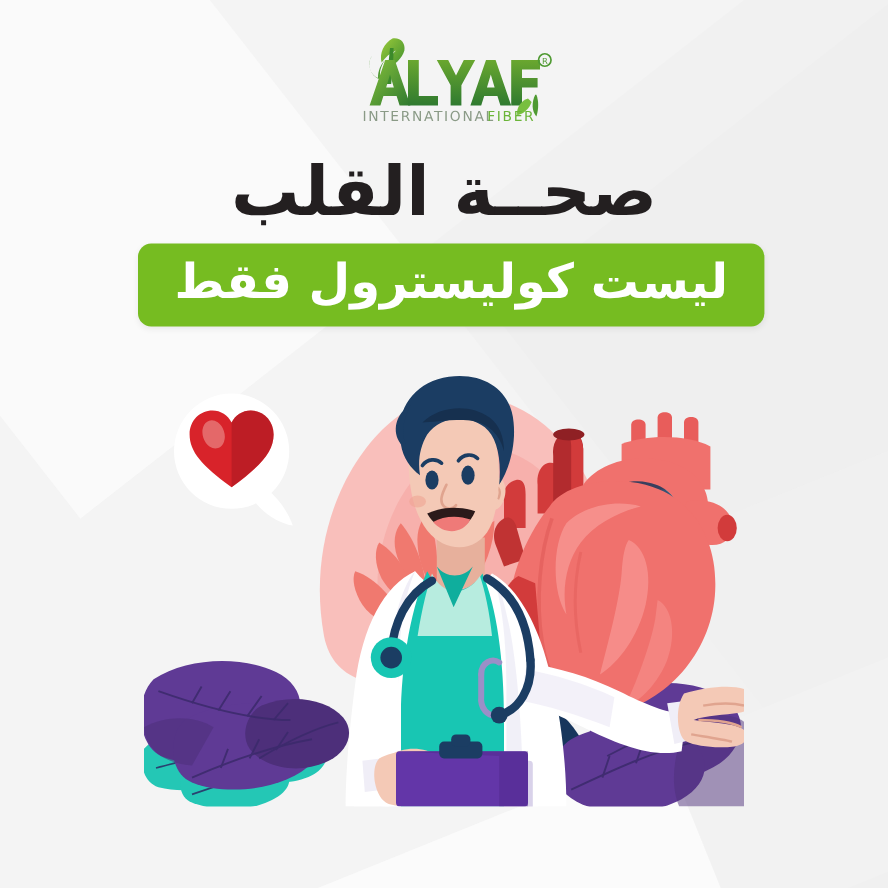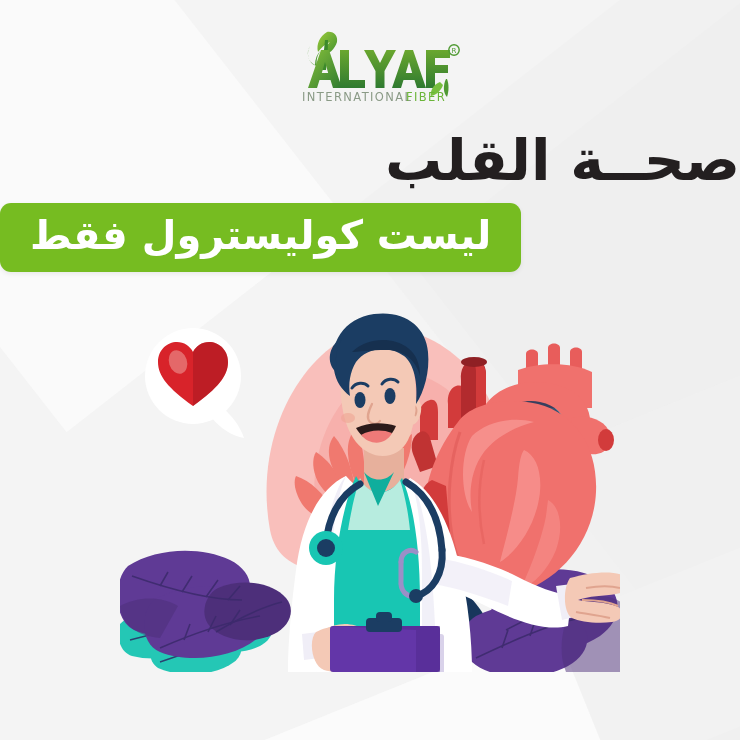--- a/index.html
+++ b/index.html
@@ -31,33 +31,33 @@
     position:absolute;left:0;right:0;top:24px;
     height:82px;
     display:flex;align-items:center;justify-content:center;
     direction:ltr;
   }
   .logo svg{display:block;}
 
   
   .headline{
     position:absolute;left:0;right:0;top:128px;
-    text-align:right;
+    text-align:center;
     color:#231f20;
     font-size:57px;
     font-weight:bold;
     letter-spacing:-1px;
     line-height:1.15;
     direction:rtl;
     white-space:nowrap;
   }
   
   .banner-wrap{
-    position:absolute;left:0;right:0;top:203px;
-    display:flex;justify-content:flex-end;
+    position:absolute;left:12px;right:0;top:203px;
+    display:flex;justify-content:center;
   }
   .banner{
     background:#76bc21;
     color:#ffffff;
     border-radius:11px;
     padding:9px 30px 13px;
     font-size:40px;
     font-weight:bold;
     line-height:1.18;
     direction:rtl;

